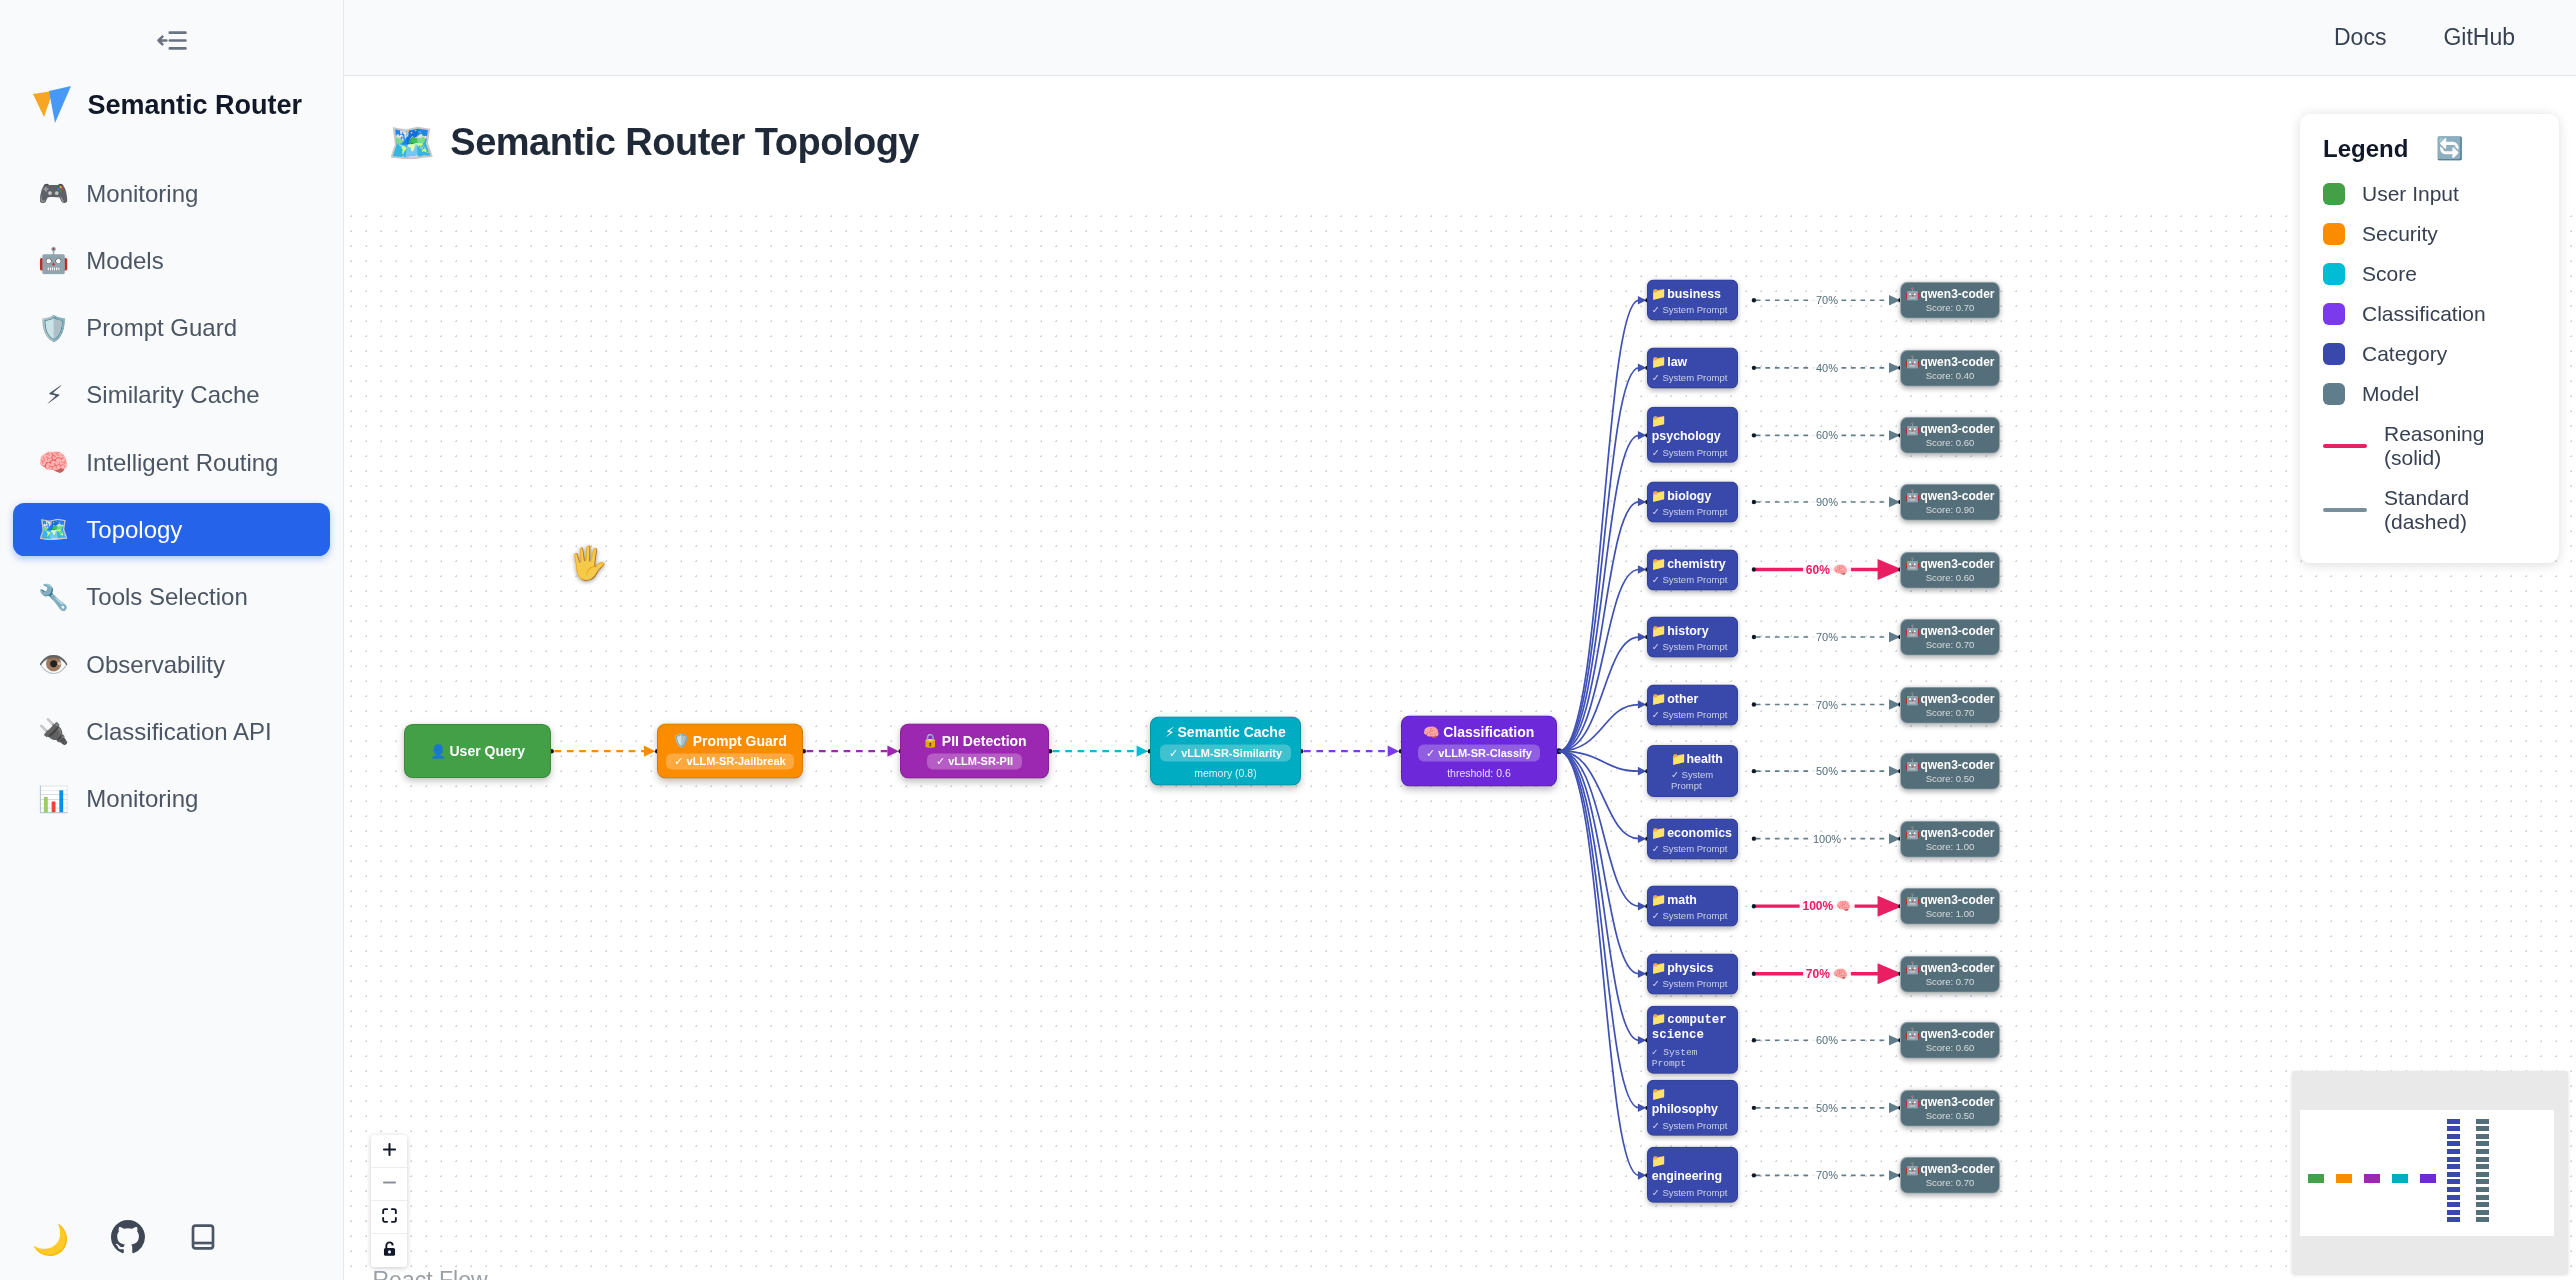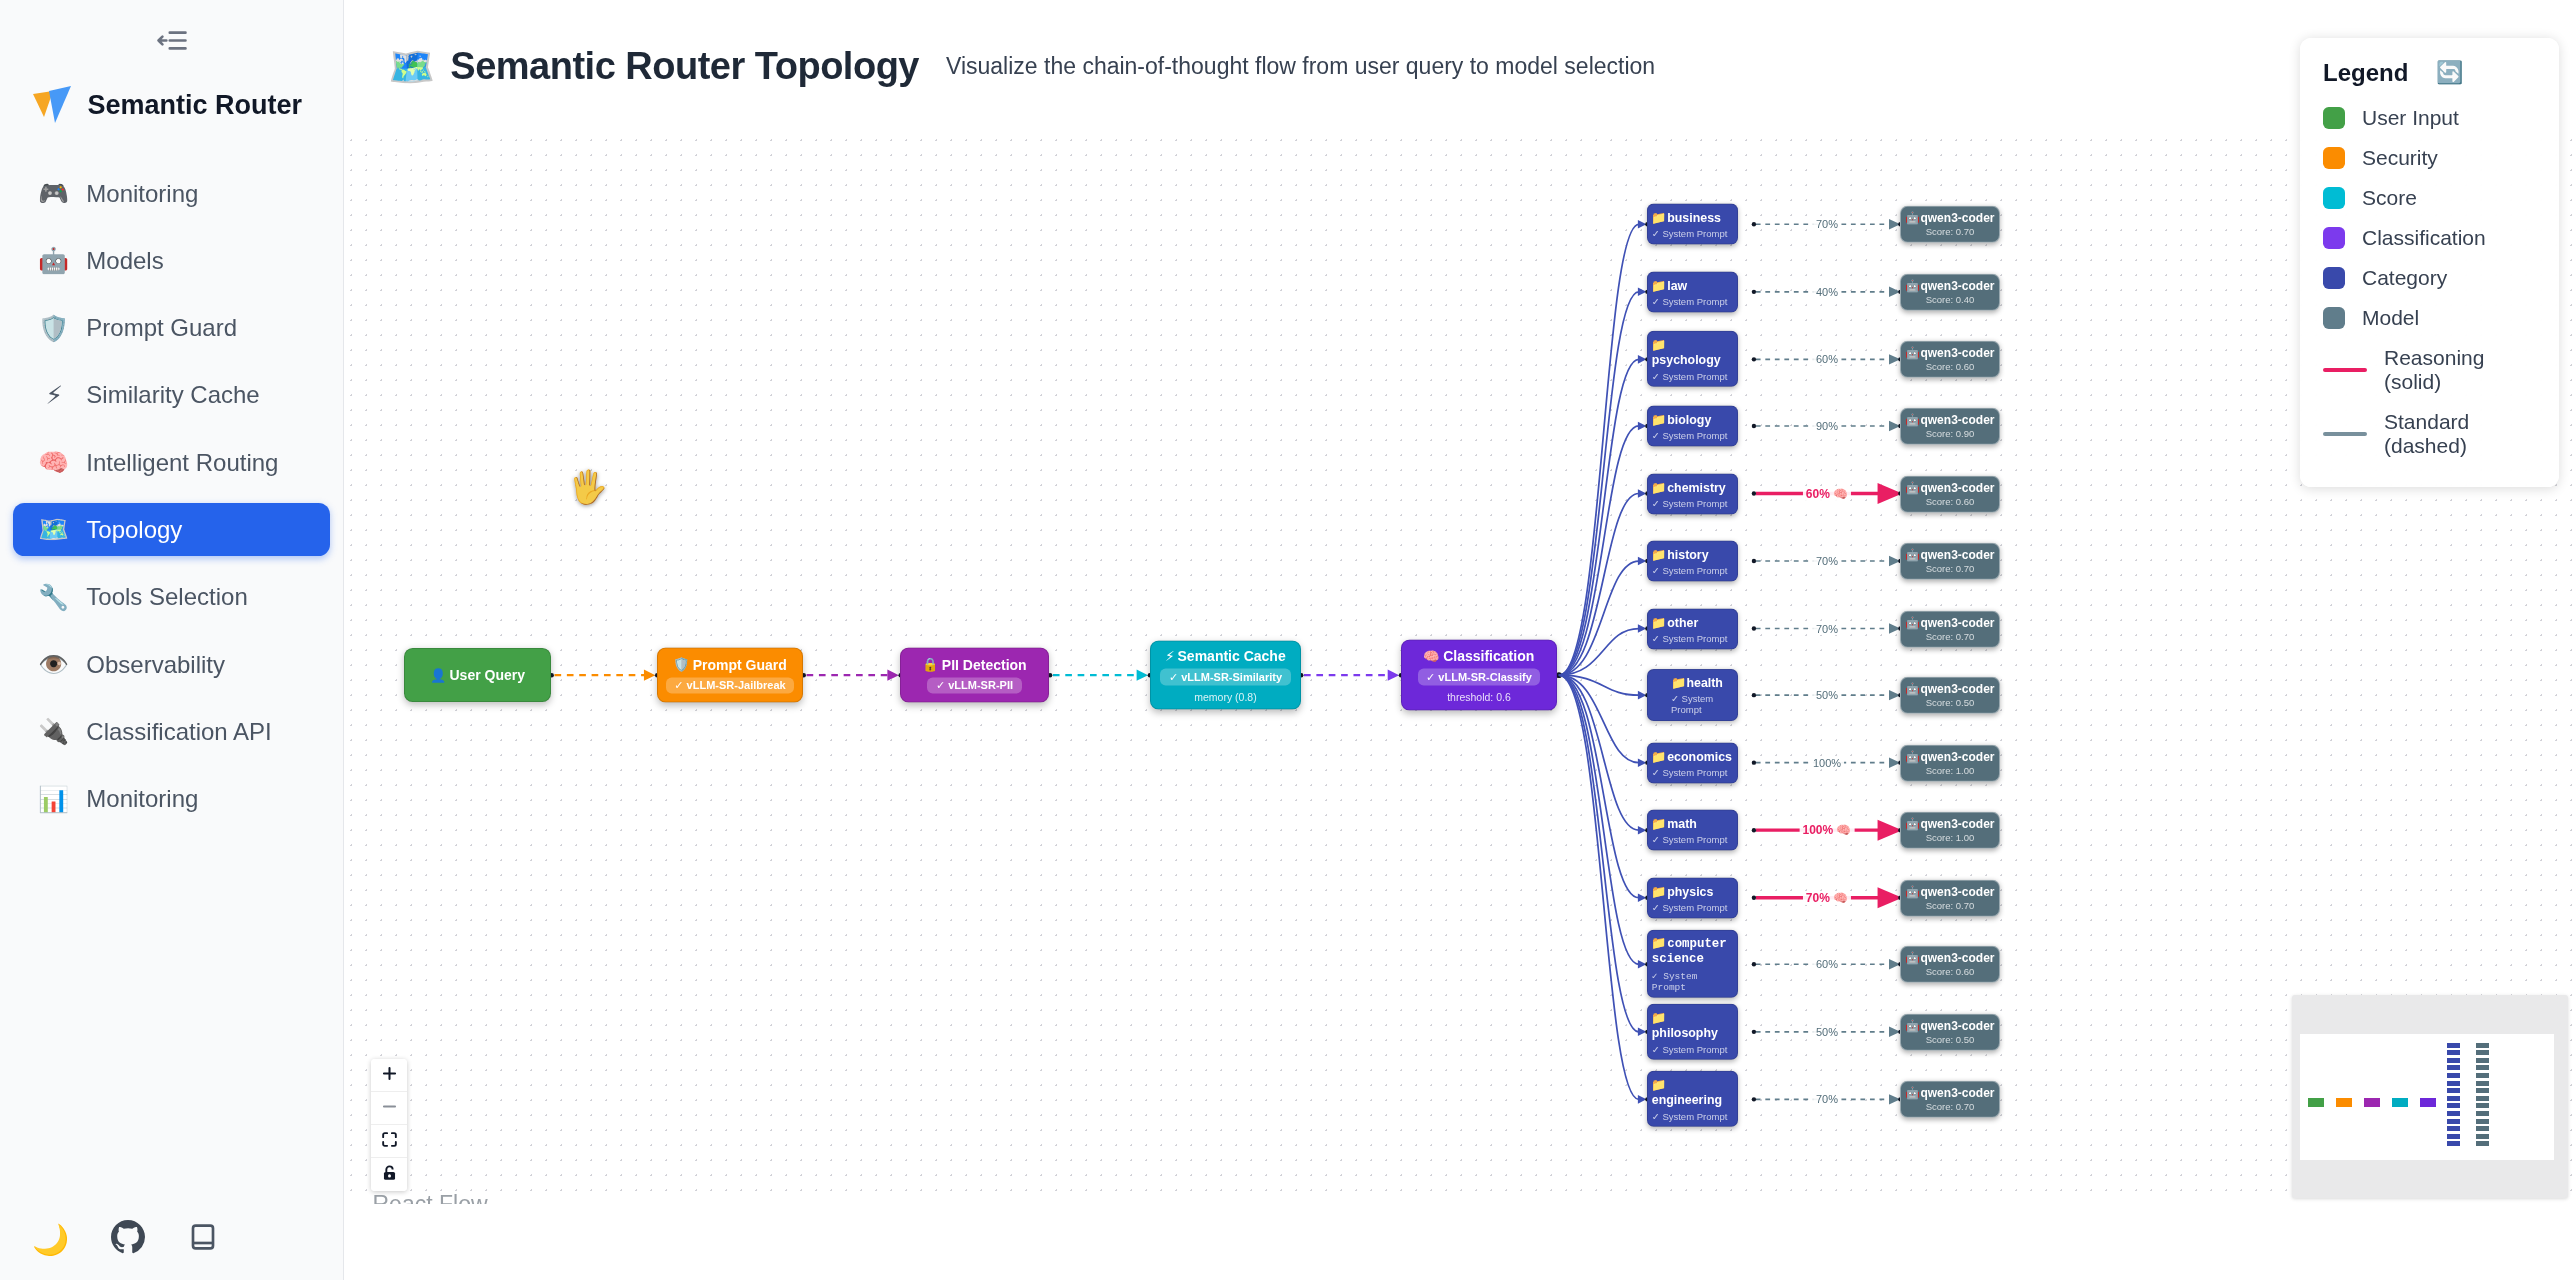--- a/index.html
+++ b/index.html
@@ -172,26 +172,29 @@
           <svg width="32" height="32" viewBox="0 0 24 24" fill="none">
             <rect x="4.5" y="3.5" width="15" height="17" rx="2" stroke="#4b5563" stroke-width="2"></rect>
             <path d="M4.5 16.5h15" stroke="#4b5563" stroke-width="2"></path>
           </svg>
         </span>
       </button>
     </div>
   </aside>
 
   <div class="main">
+    <header class="topbar">
+      <a>Docs</a>
+      <a>GitHub</a>
+    </header>
 
     <div class="content">
       <div class="page-head">
         <span class="page-emoji">🗺️</span>
         <h1>Semantic Router Topology</h1>
-        <span class="subtitle">Visualize the chain-of-thought flow from user query to model selection</span>
       </div>
 
       <div class="canvas" id="canvas">
           <svg class="edges-layer" width="2232" height="1071" viewBox="0 0 2346 1126">
             <line x1="221" y1="570" x2="316" y2="570" stroke="#fb8c00" stroke-width="2.4" stroke-dasharray="7 6"></line>
             <polygon points="327,570 315,564 315,576" fill="#fb8c00"></polygon>
             <circle cx="218" cy="570" r="2.4" fill="#111827"></circle>
             <circle cx="329" cy="570" r="2.4" fill="#111827"></circle>
             <line x1="486" y1="570" x2="572" y2="570" stroke="#9c27b0" stroke-width="2.4" stroke-dasharray="7 6"></line>
             <polygon points="583,570 571,564 571,576" fill="#9c27b0"></polygon>

